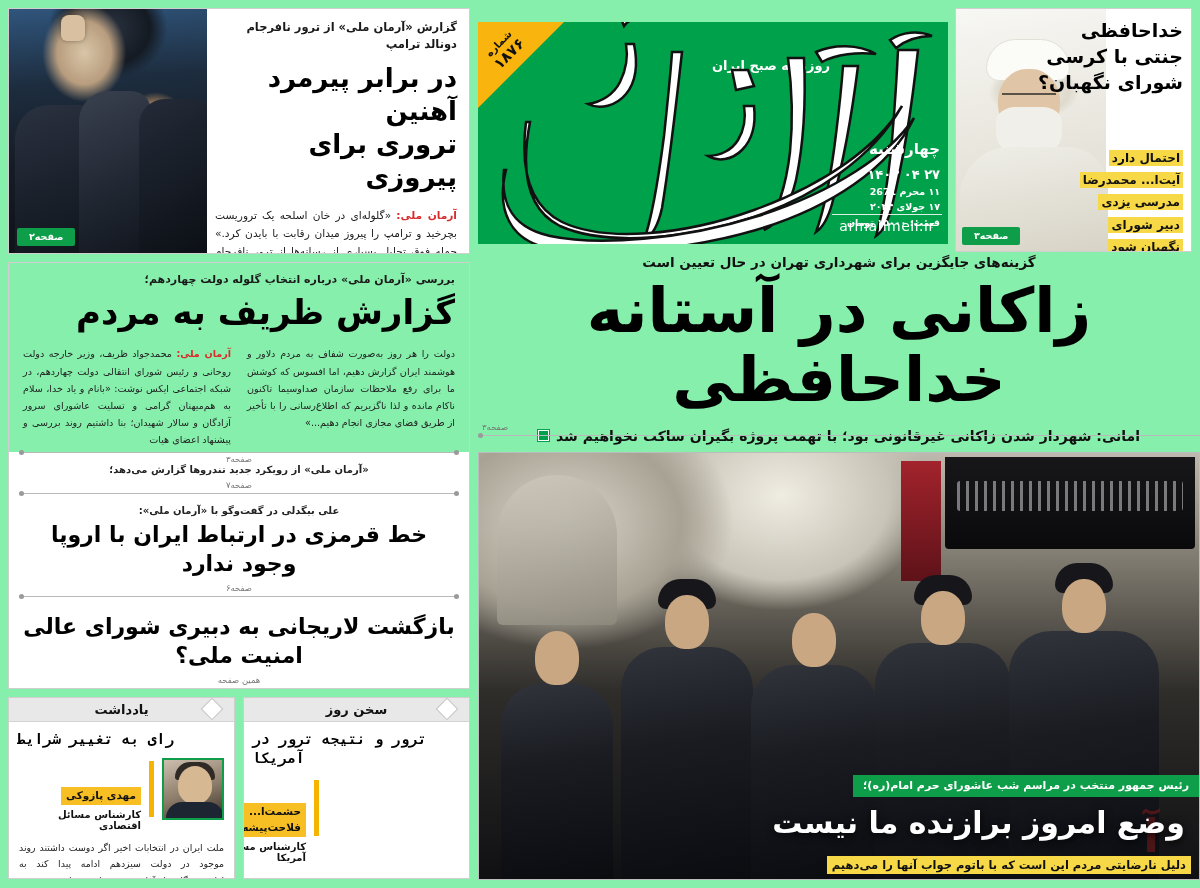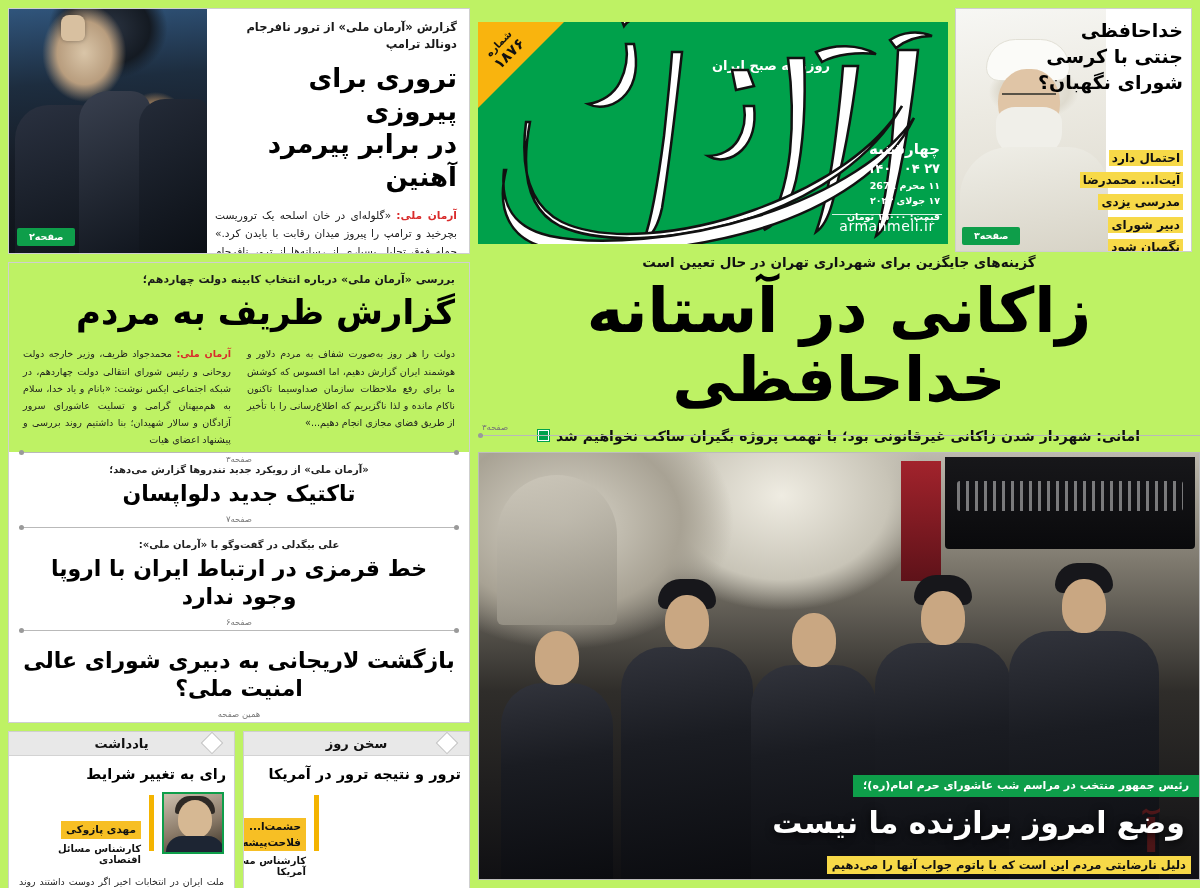--- a/index.html
+++ b/index.html
@@ -2,21 +2,21 @@
 <html dir="rtl" lang="fa"><head>
 <meta charset="utf-8">
 <style>
   * { box-sizing: border-box; margin: 0; padding: 0; }
   html, body {
     width: 1200px; height: 888px;
     background: #ffffff;
     font-family: "DejaVu Sans", "Liberation Sans", sans-serif;
     overflow: hidden;
   }
-  .page { position: relative; width: 1200px; height: 888px; background: #bef264; }
+  .page { position: relative; width: 1200px; height: 888px; background: #86efac; }
 
   
   .left-col {
     position: absolute; left: 8px; top: 8px;
     width: 462px; height: 872px;
   }
 
   
   .trump-box {
     position: relative; width: 462px; height: 246px;
@@ -132,22 +132,22 @@
     position: relative; height: 24px; background: #e8e8e8;
     display: flex; align-items: center; justify-content: center;
     border-bottom: 1px solid #d3d3d3;
   }
   .op-title-bar .diamond {
     position: absolute; right: 14px; top: 3px; width: 16px; height: 16px;
     background: #fff; border: 1px solid #c0c0c0; transform: rotate(45deg);
   }
   .op-title { font-size: 13px; font-weight: 900; color: #111; }
   .op-head {
-    text-align: right; font-size: 14.5px; font-weight: 900; color: #000;
-    margin-top: 9px; padding: 0 8px; line-height: 1.3; letter-spacing: -0.4px;
+    text-align: left; font-size: 14.5px; font-weight: 900; color: #000;
+    margin-top: 9px; padding: 0 8px; line-height: 1.3; letter-spacing: -0.4px; font-family: Liberation Mono, monospace;
   }
   .op-author-row {
     display: flex; align-items: flex-start; justify-content: flex-start;
     padding: 8px 10px 0; direction: rtl; gap: 8px;
   }
   .op-portrait {
     width: 62px; height: 62px; border: 2px solid #0e9e4a; flex: none;
     background: linear-gradient(160deg,#cdbfae 0%, #8a7a68 55%, #3a3226 100%);
     position: relative; overflow: hidden;
   }
@@ -201,21 +201,21 @@
   }
   .logo-wrap {
     position: absolute; right: 10px; top: -12px; width: 452px; height: 236px;
   }
   .logo-wrap svg { width: 100%; height: 100%; }
   .dateblock {
     position: absolute; right: 8px; top: 118px; width: 104px;
     color: #fff; direction: rtl; z-index: 5;
   }
   .d-day { font-size: 15px; font-weight: 900; }
-  .d-num { font-size: 13px; font-weight: 900; margin-top: 3px; letter-spacing: 1px; }
+  .d-num { font-size: 13px; font-weight: 900; margin-top: 9px; letter-spacing: 1px; }
   .d-hijri, .d-greg { font-size: 9.5px; font-weight: 700; margin-top: 4px; }
   .d-price { font-size: 9.5px; font-weight: 700; margin-top: 5px; }
   .d-site {
     position: absolute; right: 6px; top: 192px; width: 110px; z-index: 5;
     color: #fff; font-size: 14px; text-align: center; letter-spacing: 0.5px;
     font-family: "DejaVu Sans", sans-serif; direction: ltr;
     border-top: 1px solid rgba(255,255,255,0.85); padding-top: 3px;
   }
 
   
@@ -381,43 +381,42 @@
         <div class="fist"></div>
         <div class="suit-a"></div>
         <div class="shirt"></div>
         <div class="tie"></div>
         <div class="suit-b"></div>
         <div class="suit-c"></div>
       </div>
       <div class="trump-text">
         <div class="kicker">گزارش «آرمان ملی» از ترور نافرجام دونالد ترامپ</div>
         <div class="trump-head">
+          <div>در برابر پیرمرد آهنین</div>
           <div>تروری برای پیروزی</div>
-          <div>در برابر پیرمرد آهنین</div>
         </div>
         <div class="lede"><span class="src">آرمان ملی:</span> <span>«گلوله‌ای در خان اسلحه یک تروریست بچرخید و ترامپ را پیروز میدان رقابت با بایدن کرد.» جمله فوق تحلیل بسیاری از رسانه‌ها از ترور نافرجام ترامپ رئیس‌جمهور سابق ایالات متحده آمریکا و نامزد ریاست جمهوری این کشور ...</span></div>
       </div>
       <div class="pagetag trump-tag">صفحه۲</div>
     </div>
 
     <div class="zarif-box">
-      <div class="zarif-kicker">بررسی «آرمان ملی» درباره انتخاب کابینه دولت چهاردهم؛</div>
+      <div class="zarif-kicker">بررسی «آرمان ملی» درباره انتخاب گلوله دولت چهاردهم؛</div>
       <div class="zarif-head">گزارش ظریف به مردم</div>
       <div class="zarif-cols">
         <div class="col">دولت را هر روز به‌صورت شفاف به مردم دلاور و هوشمند ایران گزارش دهیم، اما افسوس که کوشش ما برای رفع ملاحظات سازمان صداوسیما تاکنون ناکام مانده و لذا ناگزیریم که اطلاع‌رسانی را با تأخیر از طریق فضای مجازی انجام دهیم...»</div>
         <div class="col"><span class="src">آرمان ملی:</span> <span>محمدجواد ظریف، وزیر خارجه دولت روحانی و رئیس شورای انتقالی دولت چهاردهم، در شبکه اجتماعی ایکس نوشت: «بانام و یاد خدا، سلام به هم‌میهنان گرامی و تسلیت عاشورای سرور آزادگان و سالار شهیدان؛ بنا داشتیم روند بررسی و پیشنهاد اعضای هیات</span></div>
       </div>
       <div class="sub-tag">صفحه۳</div>
     </div>
 
     <div class="rule-list">
       <div class="rule"></div>
       <div class="hl-item">
         <div class="hl-kicker">«آرمان ملی» از رویکرد جدید تندروها گزارش می‌دهد؛</div>
-        <div class="hl-head">تاکتیک جدید دلواپسان</div>
         <div class="hl-page">صفحه۷</div>
       </div>
       <div class="rule"></div>
       <div class="hl-item">
         <div class="hl-kicker">علی بیگدلی در گفت‌وگو با «آرمان ملی»:</div>
         <div class="hl-head">خط قرمزی در ارتباط ایران با اروپا وجود ندارد</div>
         <div class="hl-page">صفحه۶</div>
       </div>
       <div class="rule"></div>
       <div class="hl-item">

